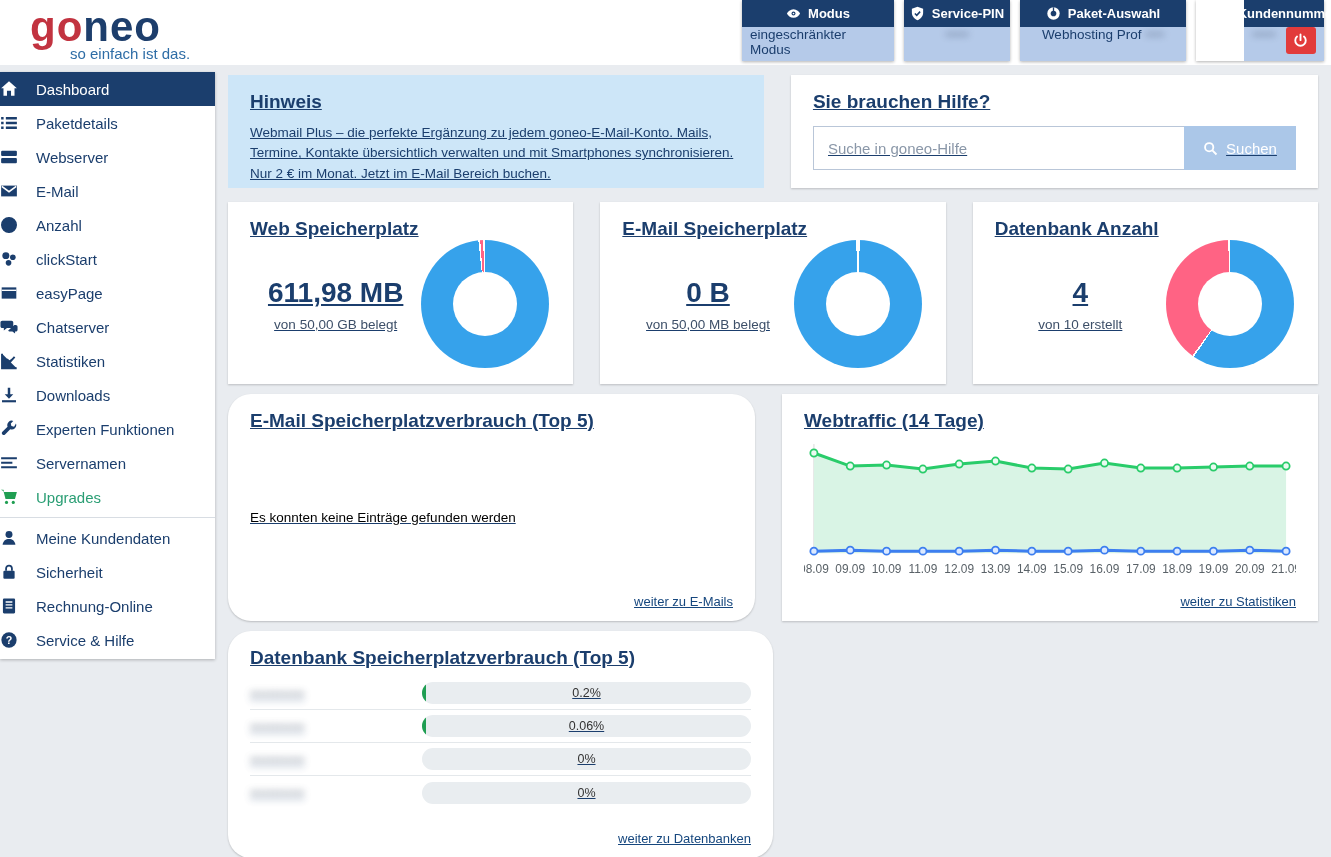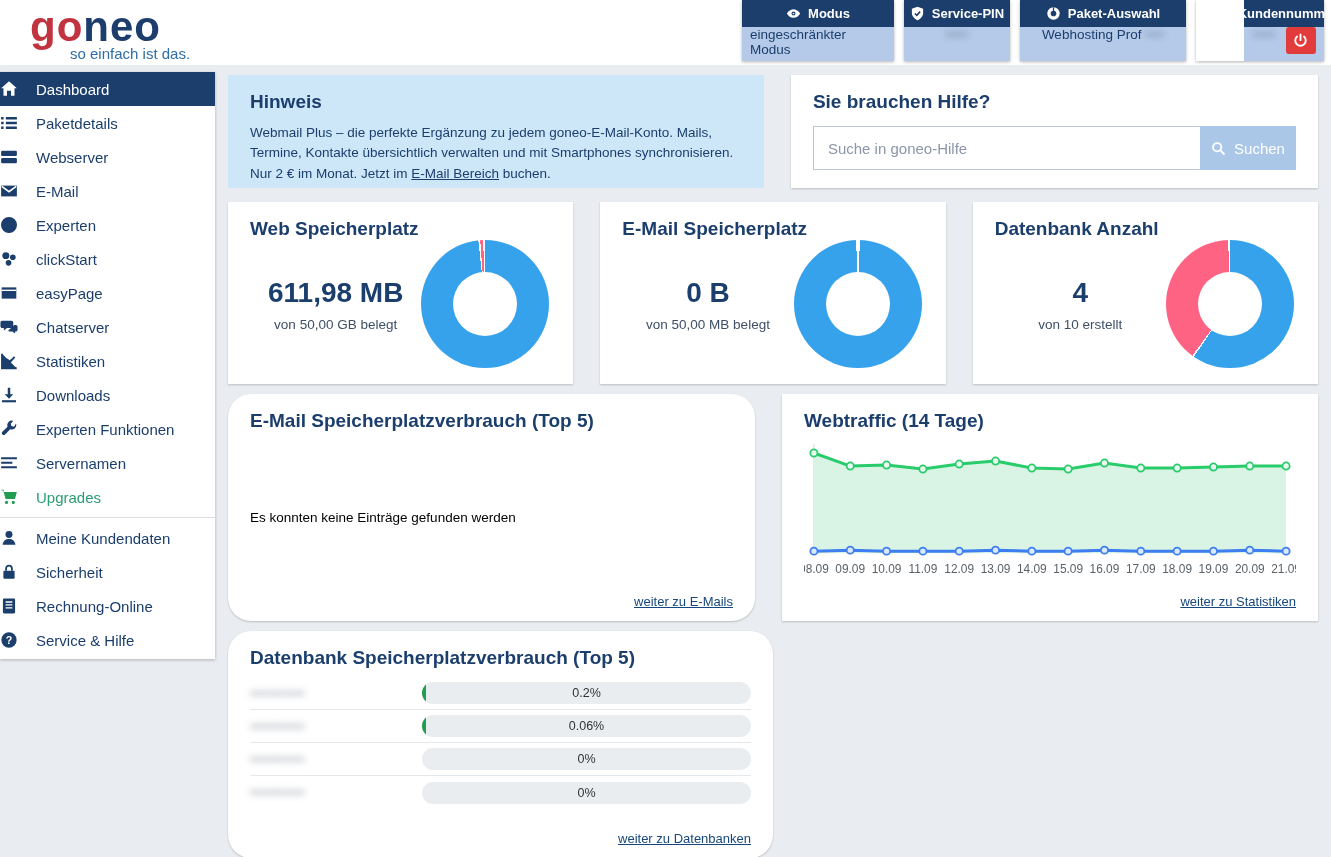--- a/index.html
+++ b/index.html
@@ -52,40 +52,40 @@
   }
   .side-item .icn { width:18px; height:18px; display:inline-flex; flex:none; }
   .side-item .icn svg { width:18px; height:18px; fill:currentColor; }
   .side-item.active { background:#1b3e6d; color:#fff; }
   .side-item.green { color:#2a9e74; }
   .side-item.green .icn { color:#1f9e52; }
   .side-divider { border-top:1px solid #d8dde3; margin:3px 0; }
 
   
   .main { position:absolute; left:228px; top:75px; width:1090px; }
-  .row { display:flex; gap:27px; margin-bottom:10px; }
+  .row { display:flex; gap:27px; margin-bottom:10px;text-decoration:underline; }
   .row1 { margin-bottom:14px; }
   .card {
     background:#fff; box-shadow:0 1px 2px rgba(0,0,0,.2); padding:16px 22px; position:relative;
   }
   .card h2 { margin:0; font-size:19px; color:#1b3e6d; font-weight:700; }
 
   .hinweis { width:545px; height:113px; background:#cde6f8; box-shadow:none; padding:16px 22px; }
   .hinweis p { margin:10px 0 0; font-size:13.5px; line-height:1.5; color:#1b3e6d; }
   .hinweis a { color:#1b3e6d; text-decoration:underline; cursor:pointer; }
 
   .help { width:536px; height:113px; }
   .search-row { display:flex; margin-top:13px; }
   .search-row input {
     flex:1; height:44px; border:1px solid #b9c6d8; border-right:none; padding:0 14px;
     font-size:15px; color:#555; font-family:"Liberation Sans", sans-serif; outline:none;
   }
   .search-row input::placeholder { color:#8a97a8; }
   .search-btn {
-    width:96px; height:44px; background:#abc7e8; color:#fff; border:none; font-size:15px;
+    width:112px; height:44px; background:#abc7e8; color:#fff; border:none; font-size:15px;
     display:flex; align-items:center; justify-content:center; gap:8px; cursor:pointer;
     font-family:"Liberation Sans", sans-serif;
   }
   .search-btn svg { width:15px; height:15px; }
 
   .usage { width:354px; height:182px; display:flex; flex-direction:column; }
   .usage-body { flex:1; display:flex; align-items:center; }
   .usage-left { flex:1; text-align:center; }
   .usage-value { font-size:28px; font-weight:700; color:#1b3e6d; }
   .usage-caption { font-size:13.5px; color:#3d4f68; margin-top:8px; }
@@ -231,21 +231,21 @@
       </span>
       <span>E-Mail</span>
     </div>
     <div class="side-item">
       <span class="icn">
         <svg viewBox="0 0 16 16" fill="none" stroke="currentColor" stroke-width="1.6">
           <circle cx="8" cy="8" r="6.3"></circle>
           <path d="M1.7 8h12.6M8 1.7c2.6 2.1 2.6 10.5 0 12.6M8 1.7c-2.6 2.1-2.6 10.5 0 12.6"></path>
         </svg>
       </span>
-      <span>Experten</span>
+      <span>Anzahl</span>
     </div>
     <div class="side-item">
       <span class="icn">
         <svg viewBox="0 0 16 16">
           <circle cx="5.2" cy="5" r="3.1"></circle>
           <circle cx="11.4" cy="6.4" r="2.5"></circle>
           <circle cx="7.6" cy="11.4" r="2.5"></circle>
         </svg>
       </span>
       <span>clickStart</span>

